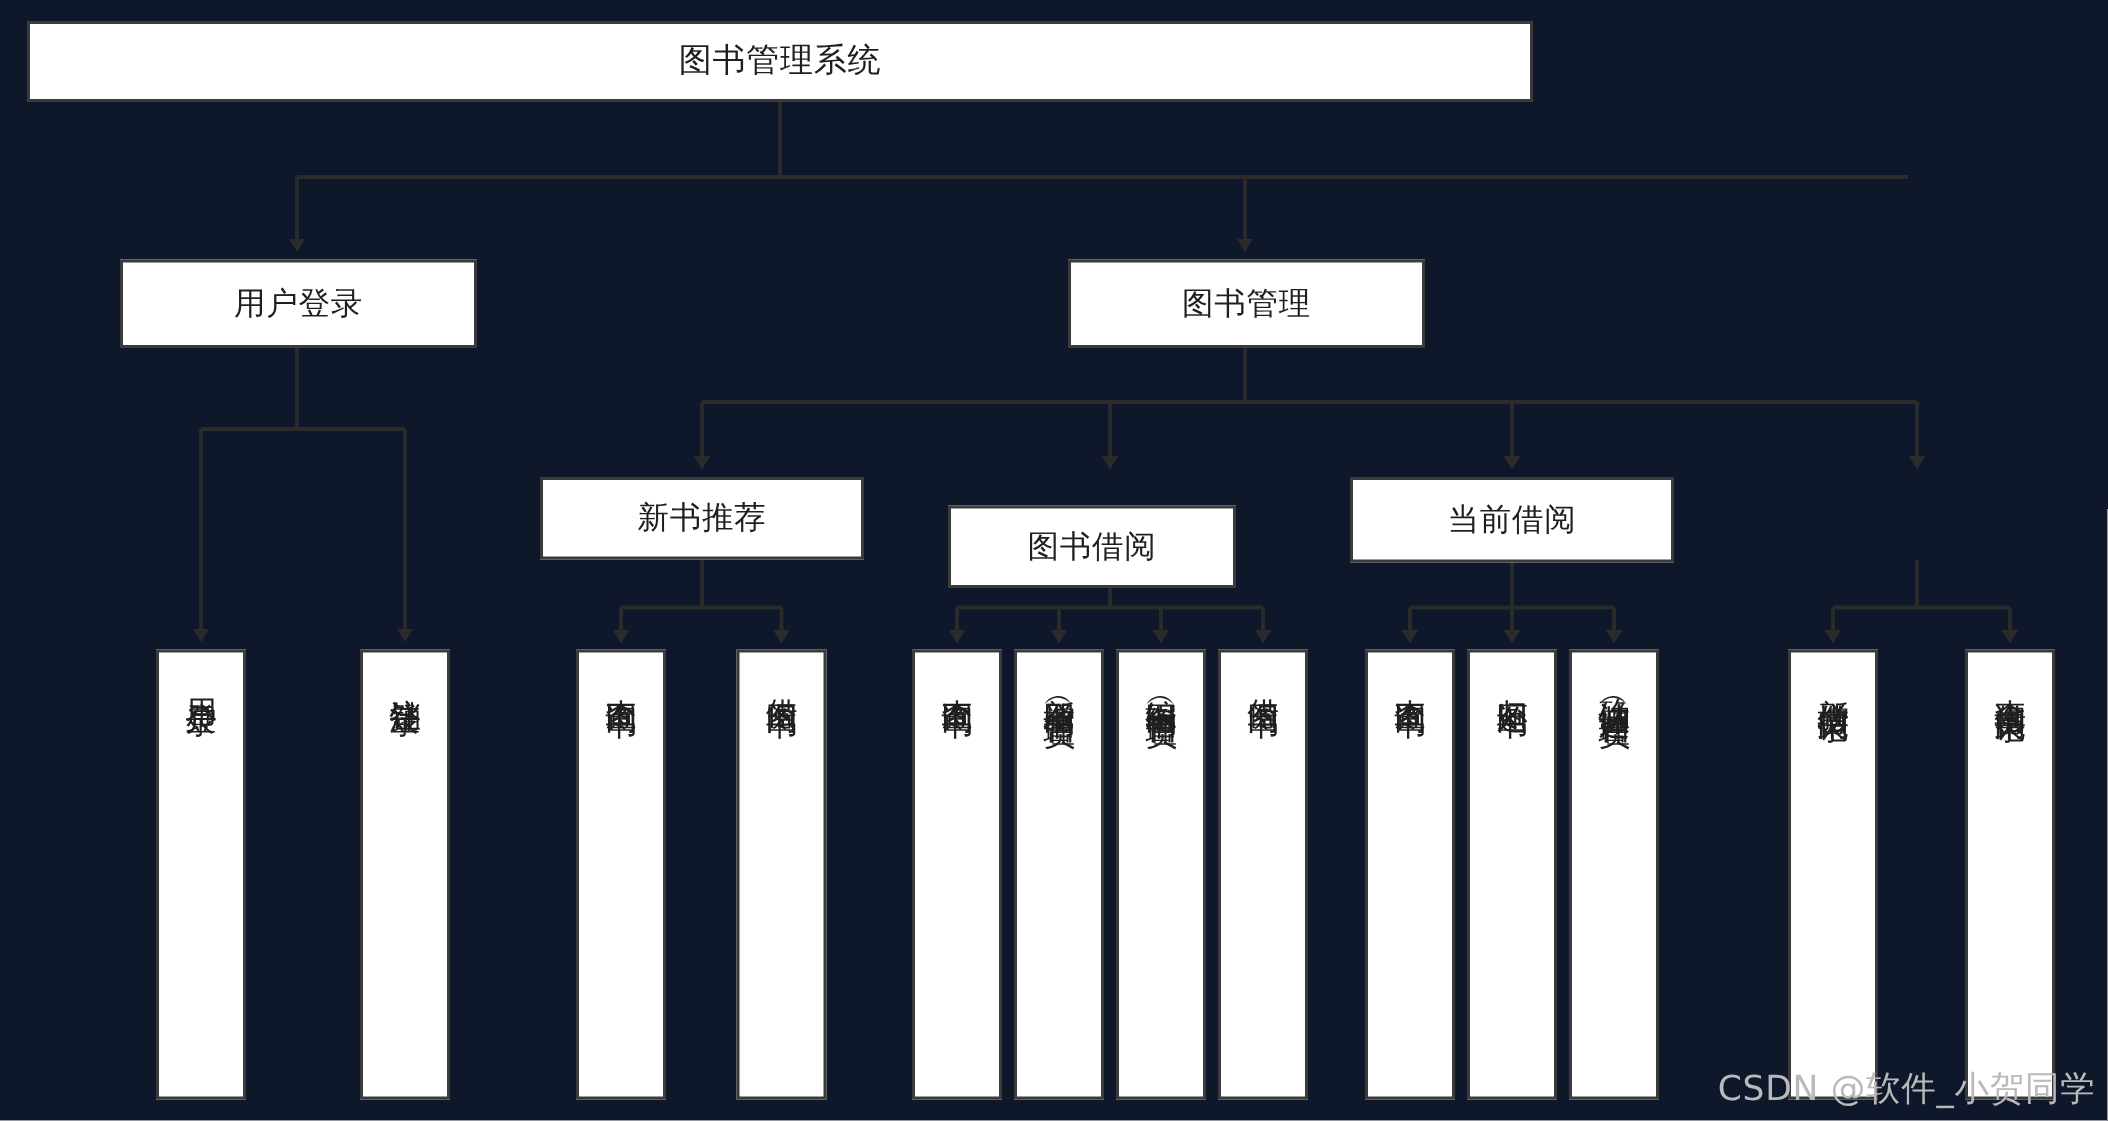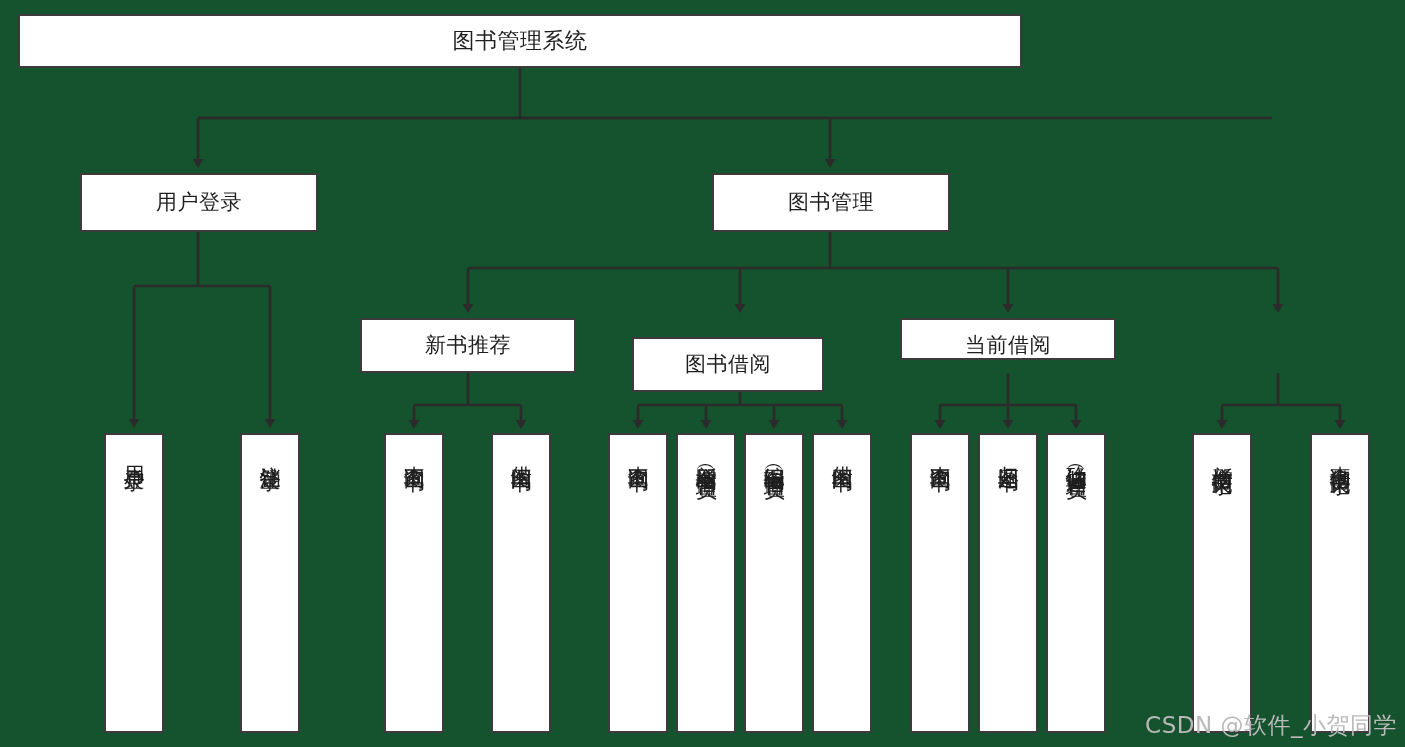--- a/index.html
+++ b/index.html
@@ -9,21 +9,21 @@
     background: #ffffff;
   }
   body {
     font-family: "DejaVu Sans", "Liberation Sans", sans-serif;
     color: #1a1a1a;
   }
   #canvas {
     position: relative;
     width: 1405px;
     height: 747px;
-    background: #14532d;
+    background: #0f172a;
     overflow: hidden;
   }
   #edges {
     position: absolute;
     left: 0;
     top: 0;
     width: 1405px;
     height: 747px;
     pointer-events: none;
   }
@@ -137,21 +137,21 @@
   <div class="node" style="left:360px; top:318px; width:216px; height:55px;">
     <span class="node-label">新书推荐</span>
   </div>
 
   <div class="node" style="left:712px; top:173px; width:238px; height:59px;">
     <span class="node-label">图书管理</span>
   </div>
   <div class="node" style="left:632px; top:318px; width:192px; height:55px;margin-top:19px;">
     <span class="node-label">图书借阅</span>
   </div>
-  <div class="node" style="left:900px; top:318px; width:216px; height:42px;align-items:flex-end;">
+  <div class="node" style="left:900px; top:318px; width:216px; height:57px;">
     <span class="node-label">当前借阅</span>
   </div>
 
   <div class="node leaf" style="left:104px; top:433px; width:60px; height:300px;">
     <span class="node-label">用户登录</span>
   </div>
   <div class="node leaf" style="left:240px; top:433px; width:60px; height:300px;">
     <span class="node-label">注销登录</span>
   </div>
 

